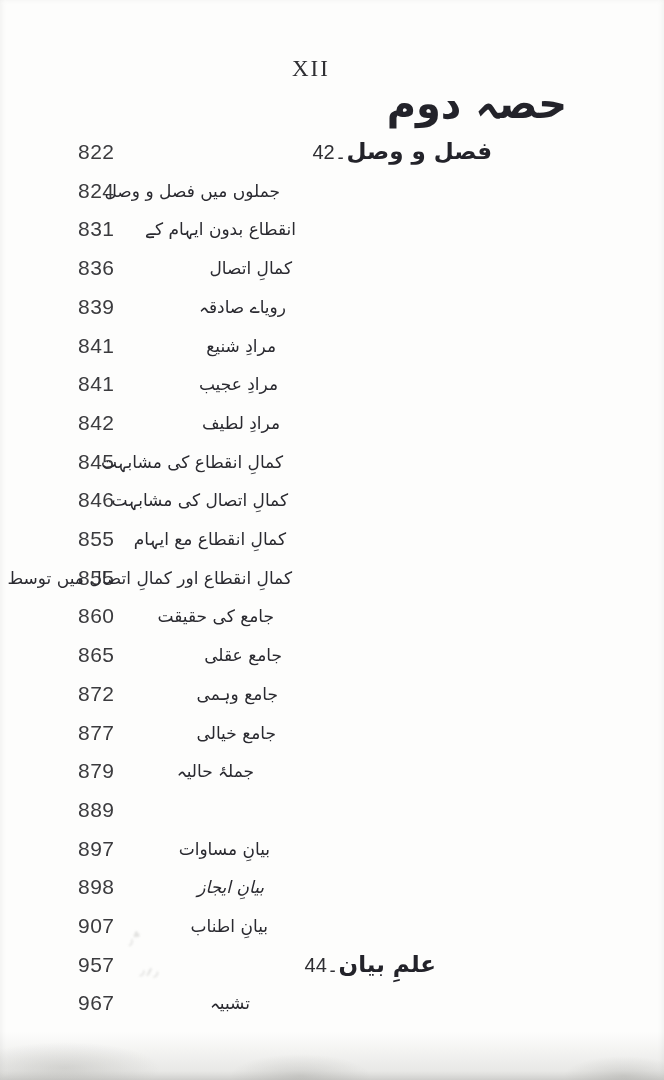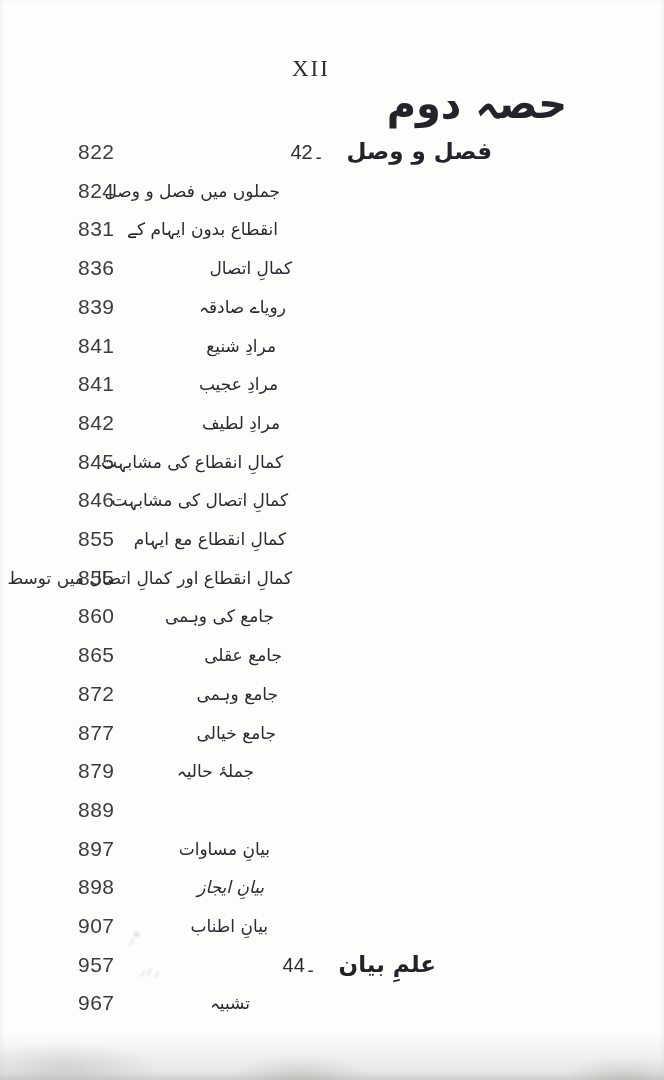--- a/index.html
+++ b/index.html
@@ -54,21 +54,21 @@
   }
   .entry{
     position:absolute;top:0;
     direction:rtl;white-space:nowrap;
     font-family:"DejaVu Sans",sans-serif;
     color:#2a2a30;
   }
   .entry.sub{right:236px;font-size:22px;}
   .entry.section{
     display:flex;flex-direction:row;align-items:baseline;
-    direction:ltr;gap:22px;font-size:22px;
+    direction:ltr;font-size:22px;
   }
   .secnum{
     font-family:"Liberation Sans","DejaVu Sans",sans-serif;
     font-size:20px;color:#2f2f33;direction:ltr;unicode-bidi:bidi-override;
   }
   .seclabel{direction:rtl;font-weight:600;font-size:23px;color:#23232a;}
   .sublabel{font-size:17px;}
 </style>
 </head>
 <body>
@@ -86,21 +86,21 @@
           <span class="secnum">42۔</span>
           <span class="seclabel" dir="rtl">فصل و وصل</span>
         </span>
       </div>
       <div class="row" style="top: 176.7px;">
         <span class="pagenum">824</span>
         <span class="entry sub" style="right: 248px;"><span class="sublabel" dir="rtl">جملوں میں فصل و وصل</span></span>
       </div>
       <div class="row" style="top: 215.4px;">
         <span class="pagenum">831</span>
-        <span class="entry sub" style="right: 250px; margin-left: 22px;"><span class="sublabel" dir="rtl">انقطاع بدون ایہام کے</span></span>
+        <span class="entry sub" style="right: 232px; margin-left: 22px;"><span class="sublabel" dir="rtl">انقطاع بدون ایہام کے</span></span>
       </div>
       <div class="row" style="top: 254.1px;">
         <span class="pagenum">836</span>
         <span class="entry sub" style="right: 236px;"><span class="sublabel" dir="rtl">کمالِ اتصال</span></span>
       </div>
       <div class="row" style="top: 292.8px;">
         <span class="pagenum">839</span>
         <span class="entry sub" style="right: 242px;"><span class="sublabel" dir="rtl">رویاے صادقہ</span></span>
       </div>
       <div class="row" style="top: 331.5px;">
@@ -126,21 +126,21 @@
       <div class="row" style="top: 525px;">
         <span class="pagenum">855</span>
         <span class="entry sub" style="right: 242px;"><span class="sublabel" dir="rtl">کمالِ انقطاع مع ایہام</span></span>
       </div>
       <div class="row" style="top: 563.7px;">
         <span class="pagenum">855</span>
         <span class="entry sub" style="right: 236px;"><span class="sublabel" dir="rtl">کمالِ انقطاع اور کمالِ اتصال میں توسط</span></span>
       </div>
       <div class="row" style="top: 602.4px;">
         <span class="pagenum">860</span>
-        <span class="entry sub" style="right: 254px;"><span class="sublabel" dir="rtl">جامع کی وہمی</span></span>
+        <span class="entry sub" style="right: 254px;"><span class="sublabel" dir="rtl">جامع کی حقیقت</span></span>
       </div>
       <div class="row" style="top: 641.1px;">
         <span class="pagenum">865</span>
         <span class="entry sub" style="right: 246px;"><span class="sublabel" dir="rtl">جامع عقلی</span></span>
       </div>
       <div class="row" style="top: 679.8px;">
         <span class="pagenum">872</span>
         <span class="entry sub" style="right: 250px;"><span class="sublabel" dir="rtl">جامع وہمی</span></span>
       </div>
       <div class="row" style="top: 718.5px;">

